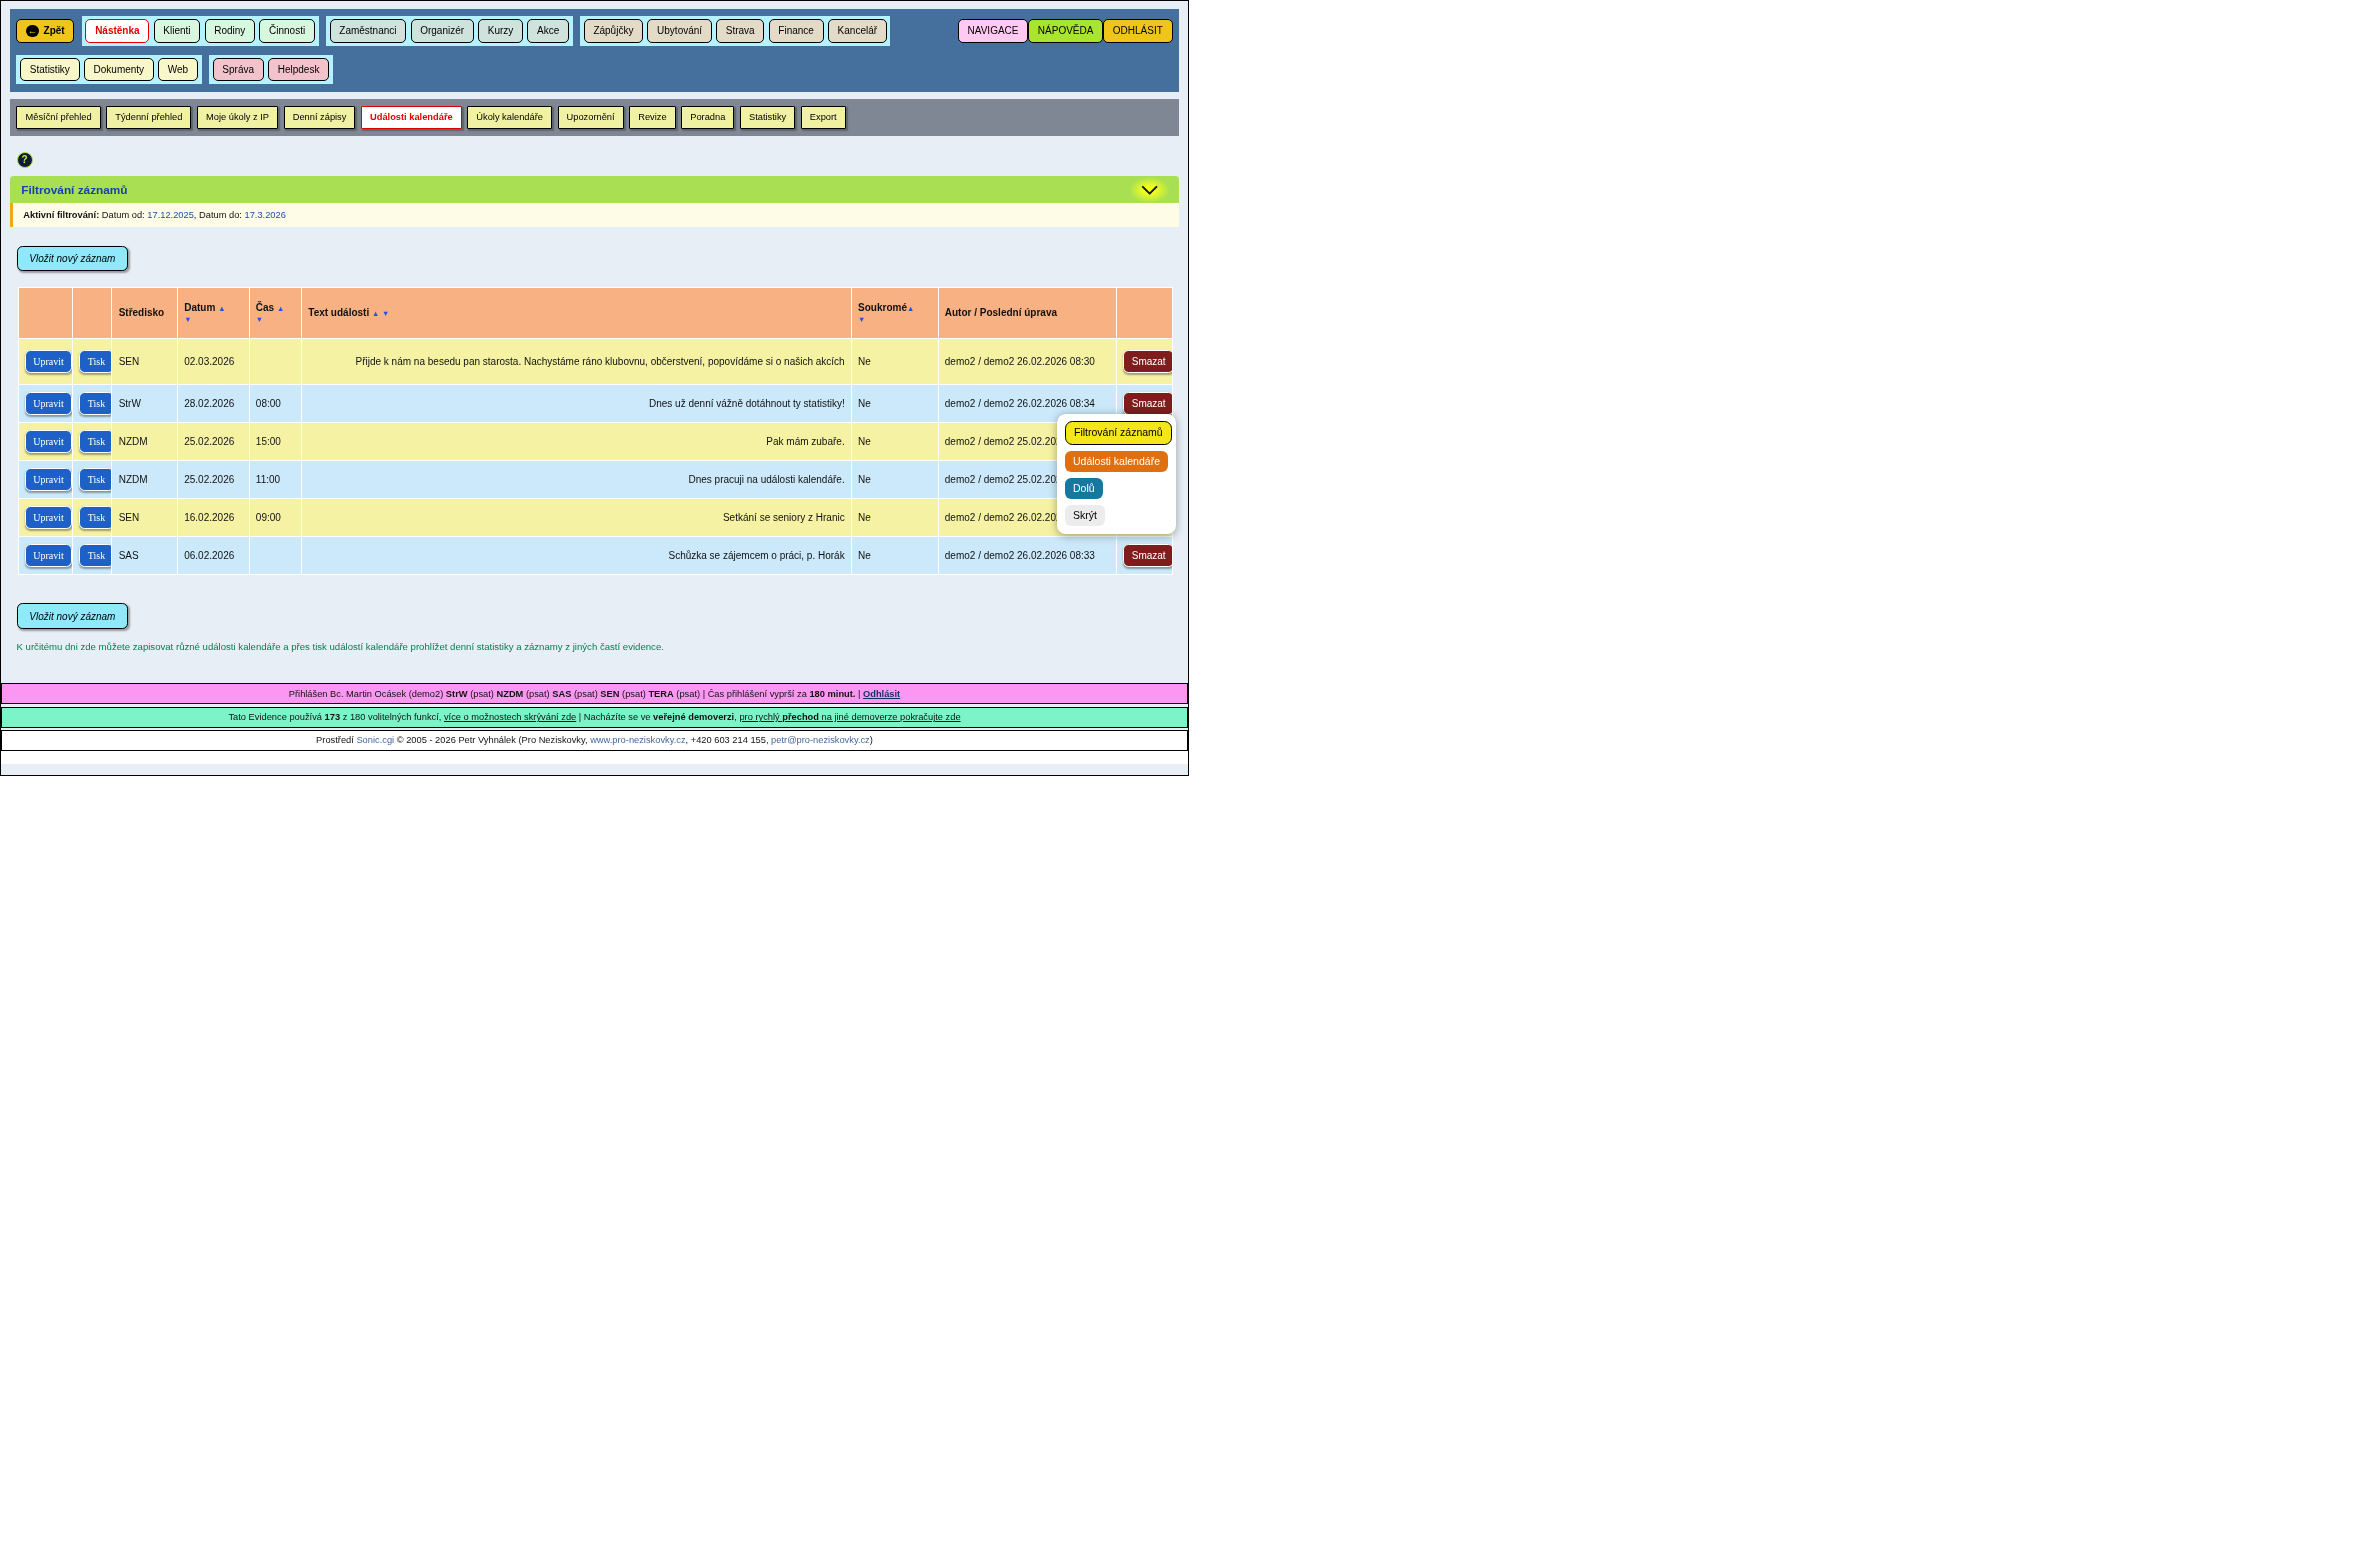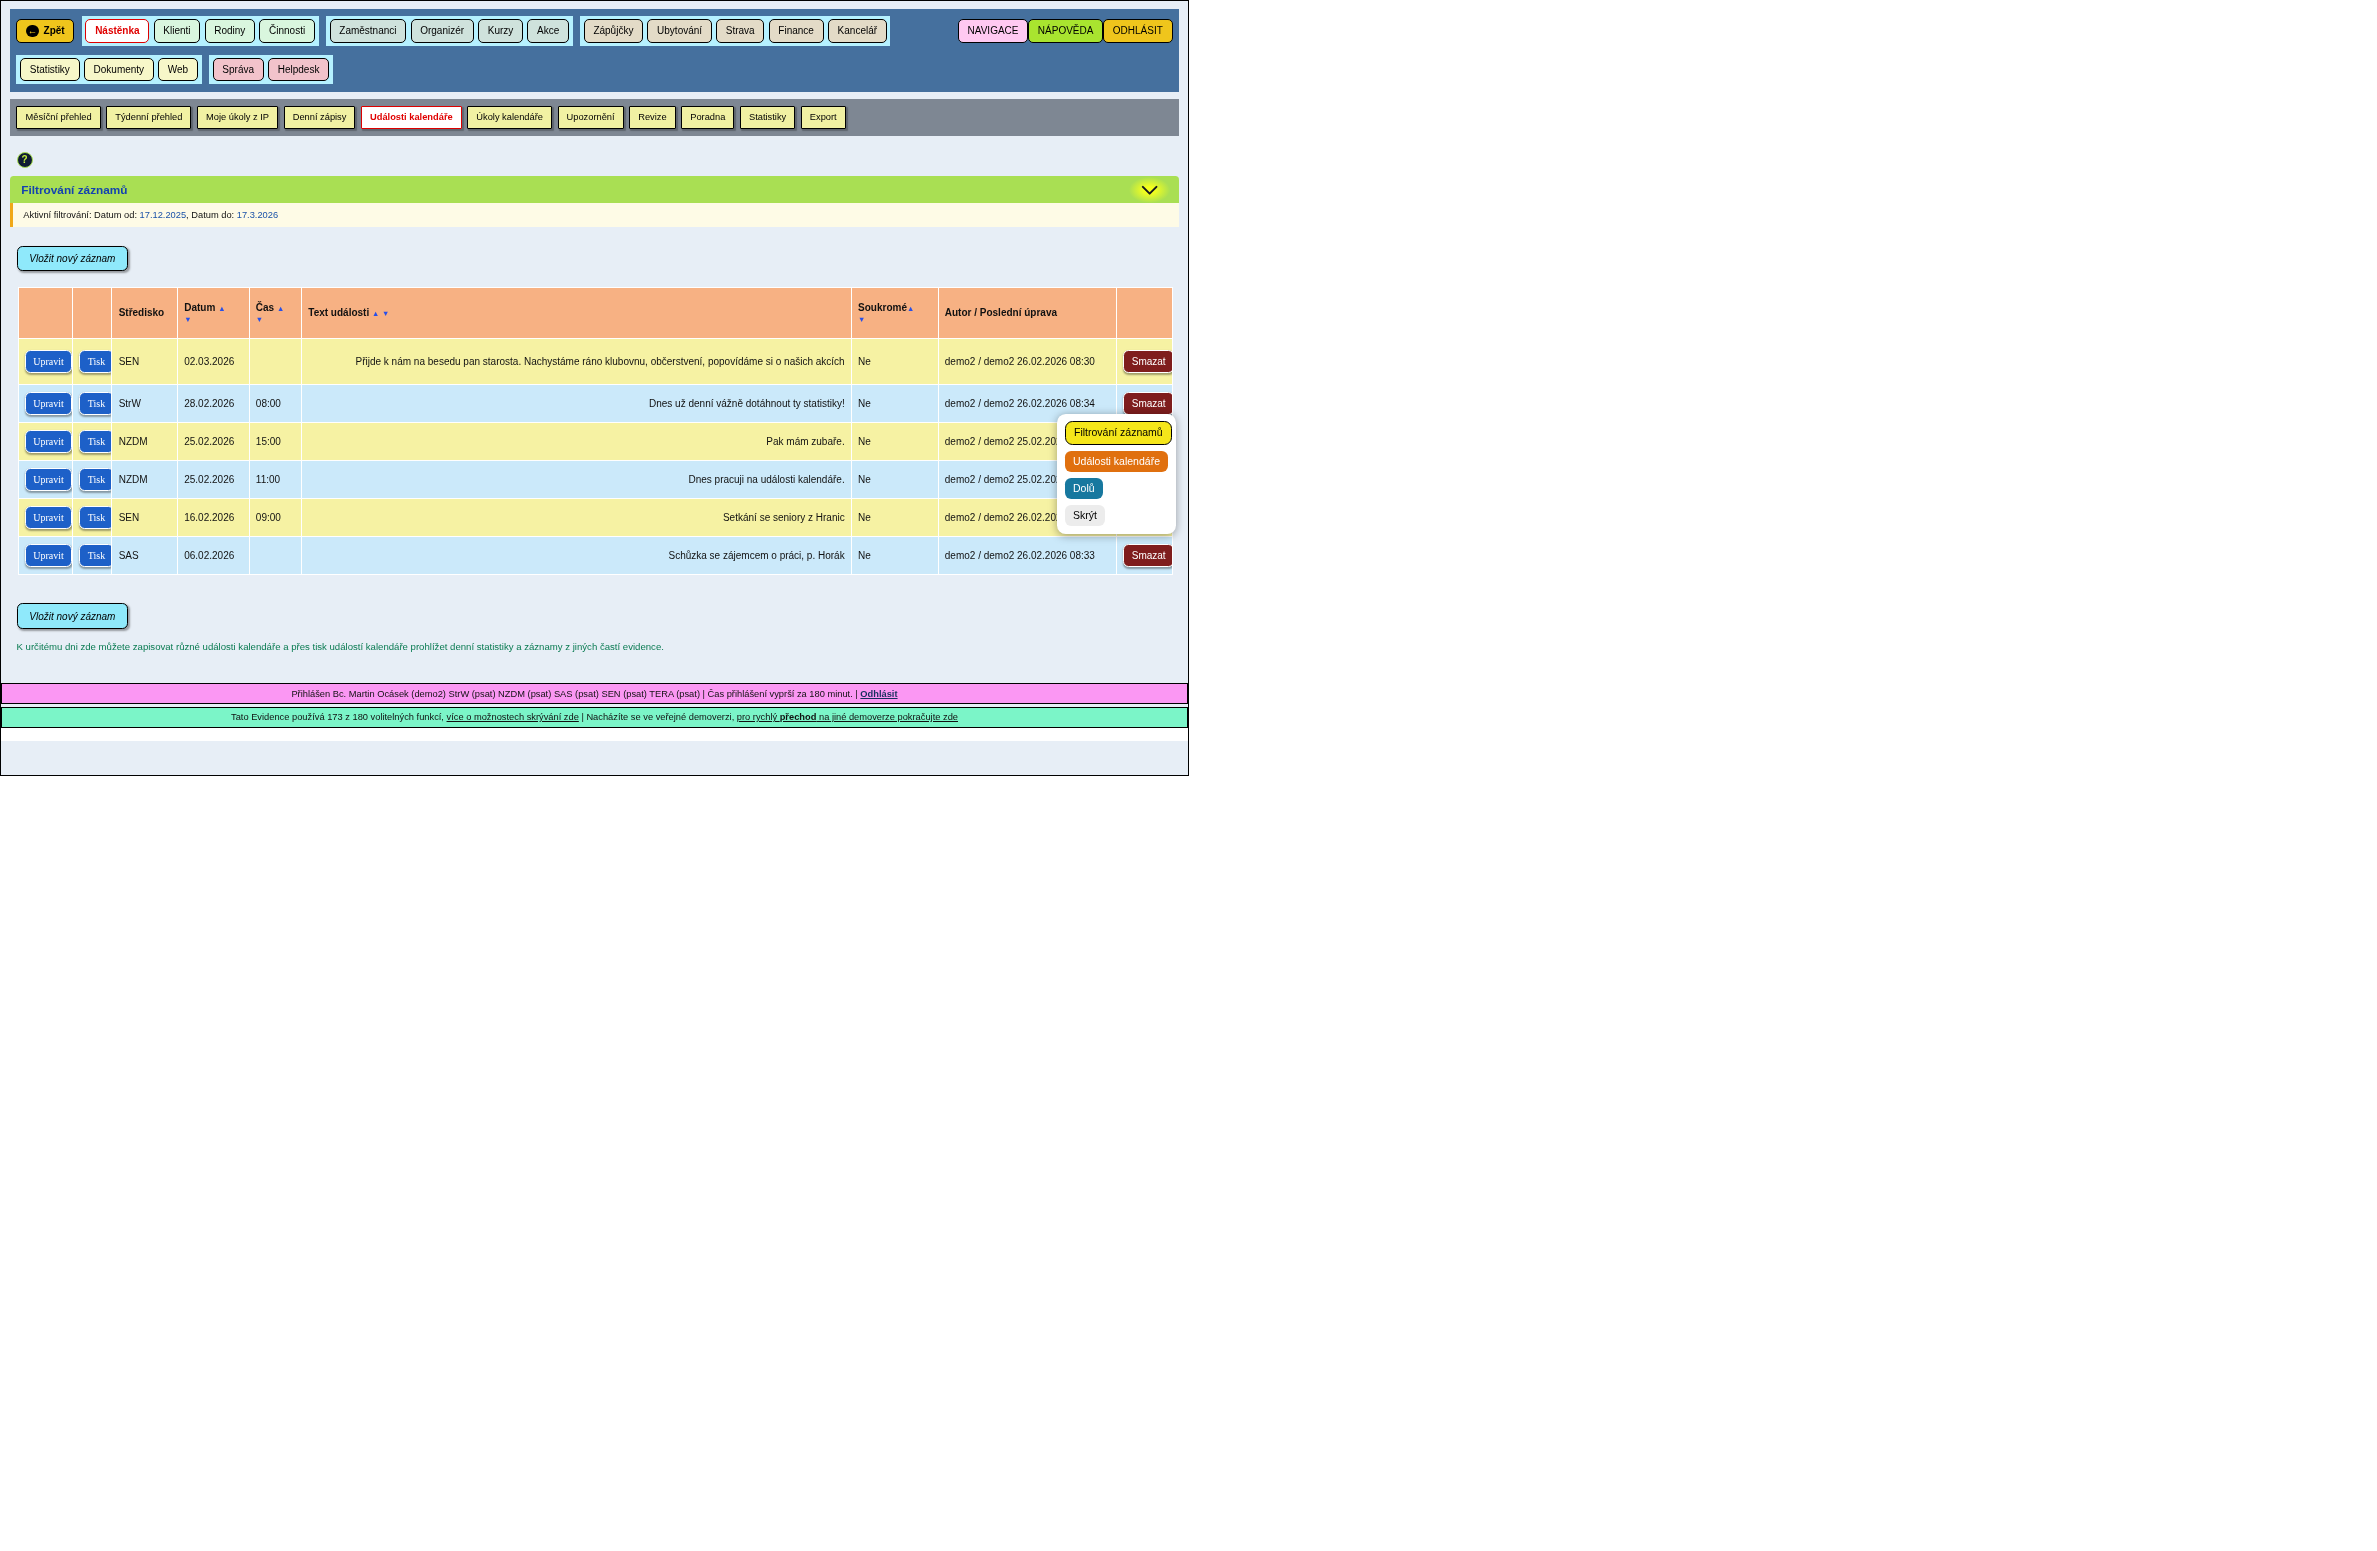--- a/index.html
+++ b/index.html
@@ -89,21 +89,21 @@
   .pop-btn[data-v="gray"]{background:#ECECEC;color:#000;}
 
   
   .bar{border:1.9px solid #000;padding:4.3px 6.2px;font-size:9.3px;color:#111;box-sizing:border-box;text-align:center;}
   .bar-pink{margin-top:31px;background:#FB97F3;}
   .bar-mint{margin-top:3.1px;background:#7BF5C8;}
   .bar-white{margin-top:2.5px;background:#fff;}
   .bottom-strip{height:13.6px;background:#fff;}
 
   
-  .seg[data-s="b"]{font-weight:normal;}
+  .seg[data-s="b"]{font-weight:bold;}
   .seg[data-s="u"]{text-decoration:underline;cursor:pointer;}
   .seg[data-s="bu"]{font-weight:bold;text-decoration:underline;cursor:pointer;}
   .seg[data-s="blink"]{font-weight:bold;text-decoration:underline;color:#16305E;cursor:pointer;}
   .seg[data-s="link"]{color:#1A52A8;cursor:pointer;}
   .seg[data-s="slink"]{color:#44689A;cursor:pointer;}
 </style>
 </head>
 <body>
 
 <div class="page">
@@ -377,17 +377,22 @@
       
     <span class="seg">Přihlášen Bc. Martin Ocásek (demo2) </span><span class="seg" data-s="b">StrW</span><span class="seg"> (psat) </span><span class="seg" data-s="b">NZDM</span><span class="seg"> (psat) </span><span class="seg" data-s="b">SAS</span><span class="seg"> (psat) </span><span class="seg" data-s="b">SEN</span><span class="seg"> (psat) </span><span class="seg" data-s="b">TERA</span><span class="seg"> (psat)  |  Čas přihlášení vyprší za </span><span class="seg" data-s="b">180 minut.</span><span class="seg">  |  </span><span class="seg" data-s="blink">Odhlásit</span></span>
   </div>
 
   <div class="bar bar-mint">
     <span>
       
     <span class="seg">Tato Evidence používá </span><span class="seg" data-s="b">173</span><span class="seg"> z 180 volitelných funkcí, </span><span class="seg" data-s="u">více o možnostech skrývání zde</span><span class="seg">  |  Nacházíte se ve </span><span class="seg" data-s="b">veřejné demoverzi</span><span class="seg">, </span><span class="seg" data-s="u">pro rychlý </span><span class="seg" data-s="bu">přechod</span><span class="seg" data-s="u"> na jiné demoverze pokračujte zde</span></span>
   </div>
 
+  <div class="bar bar-white">
+    <span>
+      
+    <span class="seg">Prostředí </span><span class="seg" data-s="slink">Sonic.cgi</span><span class="seg"> © 2005 - 2026 Petr Vyhnálek (Pro Neziskovky, </span><span class="seg" data-s="slink">www.pro-neziskovky.cz</span><span class="seg">, +420 603 214 155, </span><span class="seg" data-s="slink">petr@pro-neziskovky.cz</span><span class="seg">)</span></span>
+  </div>
 
   <div class="bottom-strip"></div>
 
 </div>
 
 
 </body></html>

